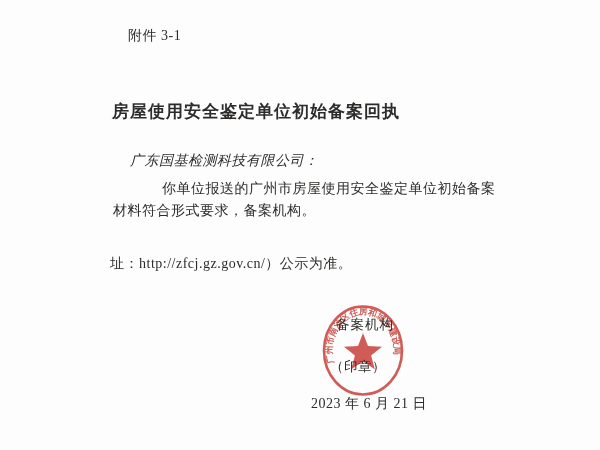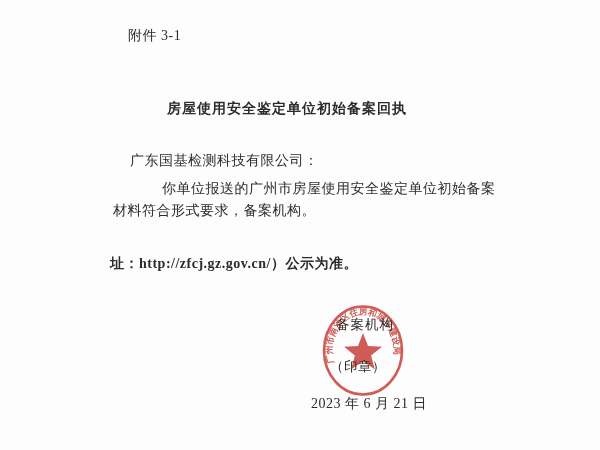--- a/index.html
+++ b/index.html
@@ -17,32 +17,31 @@
     white-space: nowrap;
     font-size: 14px;
     line-height: 1.2;
     letter-spacing: 0.5px;
   }
   .attachment { left: 128px; top: 28px; }
   .doc-number { left: 322px; top: 52px; letter-spacing: 1px; }
   .doc-title {
     left: 0; top: 100px; width: 512px;
     text-align: center;
-    font-size: 14px;
+    font-size: 17px;
     font-weight: 700;
     letter-spacing: 1px;
     white-space: nowrap;
     position: absolute;
-    padding-left: 31px;
   }
-  .recipient { left: 130px; top: 153px; }
+  .recipient { left: 130px; top: 153px; font-style: italic; }
   .body-1    { left: 162px; top: 181px; text-align: center; }
   .body-2    { left: 113px; top: 203px; }
   .note-1    { left: 146px; top: 230px; }
-  .note-2    { left: 110px; top: 256px; font-weight: bold; }
+  .note-2    { left: 110px; top: 256px; }
   .seal-wrap {
     position: absolute;
     left: 321px; top: 304px;
     width: 84px; height: 94px;
   }
   .seal-wrap svg { display: block; width: 84px; height: 94px; }
   .issuer-label {
     left: 336px; top: 317px;
     font-size: 13.5px;
     letter-spacing: 1px;

